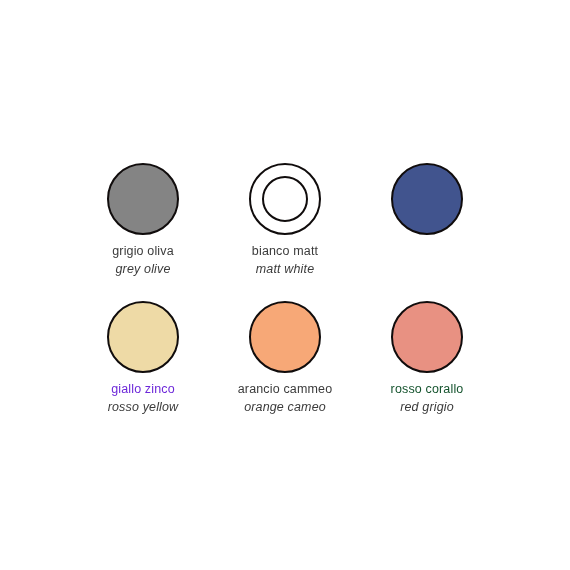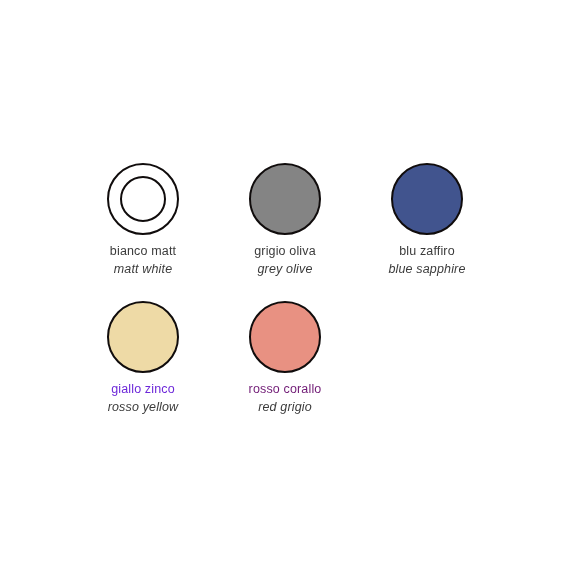--- a/index.html
+++ b/index.html
@@ -99,63 +99,68 @@
   }
 </style>
 </head>
 <body style="background: rgb(255, 255, 255);">
 
 <div class="chart-wrap">
   <div class="swatch-grid">
 
     <div class="swatch-cell">
       <div class="swatch-disc-holder">
+        <div class="swatch-disc" style="background: rgb(132, 132, 132); border-color: rgb(16, 12, 12);"></div>
+      </div>
+      <div class="swatch-labels">
+        <span class="label-it" style="color: rgb(59, 59, 59);">grigio oliva</span>
+        <span class="label-en" style="color: rgb(59, 59, 59);">grey olive</span>
+      </div>
+    </div>
+
+    <div class="swatch-cell">
+      <div class="swatch-disc-holder">
         <div class="swatch-disc ring" style="background: rgb(255, 255, 255); border-color: rgb(16, 12, 12); --ring-stroke: #100c0c;"></div>
       </div>
       <div class="swatch-labels">
         <span class="label-it" style="color: rgb(59, 59, 59);">bianco matt</span>
         <span class="label-en" style="color: rgb(59, 59, 59);">matt white</span>
       </div>
     </div>
 
     <div class="swatch-cell">
       <div class="swatch-disc-holder">
-        <div class="swatch-disc" style="background: rgb(132, 132, 132); border-color: rgb(16, 12, 12);"></div>
-      </div>
-      <div class="swatch-labels">
-        <span class="label-it" style="color: rgb(59, 59, 59);">grigio oliva</span>
-        <span class="label-en" style="color: rgb(59, 59, 59);">grey olive</span>
-      </div>
-    </div>
-
-    <div class="swatch-cell">
-      <div class="swatch-disc-holder">
         <div class="swatch-disc" style="background: rgb(65, 84, 142); border-color: rgb(16, 12, 12);"></div>
-      </div>
-      <div class="swatch-labels">
-        <span class="label-it" style="color: rgb(59, 59, 59);">blu zaffiro</span>
-        <span class="label-en" style="color: rgb(59, 59, 59);">blue sapphire</span>
       </div>
     </div>
 
     <div class="swatch-cell">
       <div class="swatch-disc-holder">
         <div class="swatch-disc" style="background: rgb(238, 218, 166); border-color: rgb(16, 12, 12);"></div>
       </div>
       <div class="swatch-labels">
         <span class="label-it" style="color: #6d28d9;">giallo zinco</span>
         <span class="label-en" style="color: rgb(59, 59, 59);">rosso yellow</span>
       </div>
     </div>
 
+    <div class="swatch-cell">
+      <div class="swatch-disc-holder">
+        <div class="swatch-disc" style="background: rgb(247, 168, 119); border-color: rgb(16, 12, 12);"></div>
+      </div>
+      <div class="swatch-labels">
+        <span class="label-it" style="color: rgb(59, 59, 59);">arancio cammeo</span>
+        <span class="label-en" style="color: rgb(59, 59, 59);">orange cameo</span>
+      </div>
+    </div>
 
     <div class="swatch-cell">
       <div class="swatch-disc-holder">
         <div class="swatch-disc" style="background: rgb(232, 145, 130); border-color: rgb(16, 12, 12);"></div>
       </div>
       <div class="swatch-labels">
-        <span class="label-it" style="color: #701a75;">rosso corallo</span>
+        <span class="label-it" style="color: #14532d;">rosso corallo</span>
         <span class="label-en" style="color: rgb(59, 59, 59);">red grigio</span>
       </div>
     </div>
 
   </div>
 </div>
 
 </body></html>

